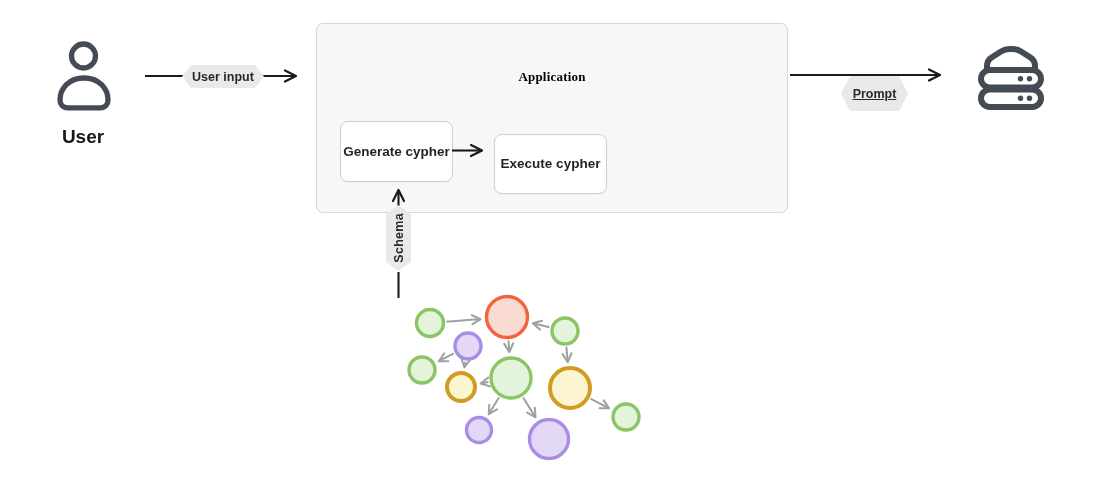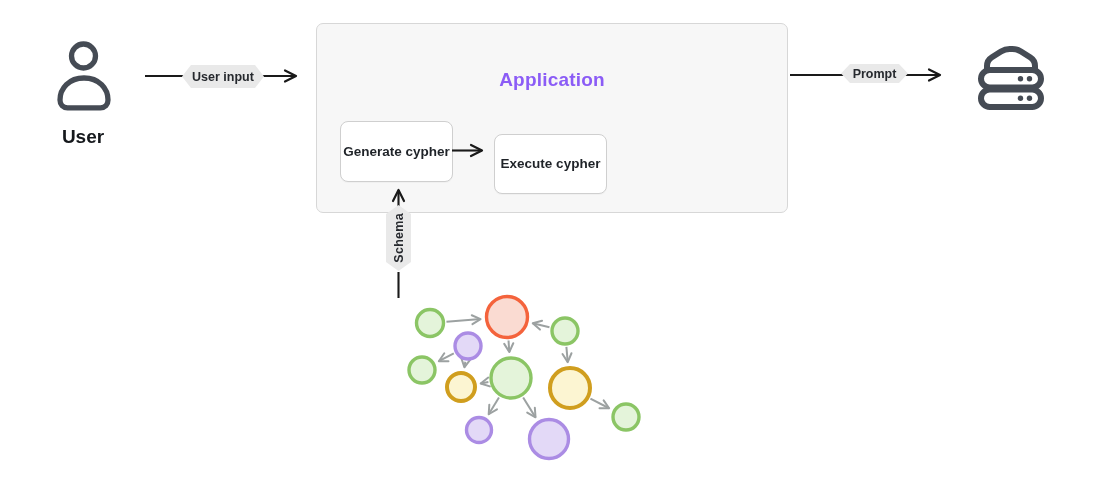--- a/index.html
+++ b/index.html
@@ -10,40 +10,40 @@
   .abs{position:absolute;}
   
   #wires{position:absolute;left:0;top:0;width:1120px;height:480px;z-index:5;pointer-events:none;overflow:visible;}
   
   .app-box{
     left:316px;top:23px;width:470px;height:188px;
     background:#f7f7f7;border:1px solid #d7d7d7;border-radius:7px;z-index:1;
   }
   .app-title{
     position:absolute;top:45px;left:0;right:0;text-align:center;
-    font-size:19px;font-weight:bold;color:#8b5cf6;letter-spacing:.2px;
+    font-size:13px;font-weight:bold;color:#000000;letter-spacing:.2px;font-family:Liberation Serif, serif;
   }
   .step-box{
     position:absolute;width:111px;height:59px;background:#ffffff;
     border:1px solid #cfcfcf;border-radius:8px;z-index:2;
     display:flex;align-items:center;justify-content:center;text-align:center;
     font-size:13.5px;font-weight:bold;line-height:1.45;color:#1f2328;
     box-shadow:0 1px 1px rgba(0,0,0,0.03);
   }
   .step-generate{left:23px;top:97px;}
   .step-execute{left:177px;top:110px;height:58px;}
   
   .badge{
     position:absolute;background:#e9e9e9;z-index:6;
     display:flex;align-items:center;justify-content:center;
     font-size:12.5px;font-weight:bold;color:#26292e;
     clip-path:polygon(9px 0,calc(100% - 9px) 0,100% 50%,calc(100% - 9px) 100%,9px 100%,0 50%);
   }
   .badge-user-input{left:182px;top:65px;width:82px;height:23px;text-align:center;}
-  .badge-prompt{left:841px;top:64px;width:67px;height:19px;}
+  .badge-prompt{left:841px;top:76px;width:67px;height:35px;text-decoration:underline;}
   .badge-schema{
     left:386px;top:205px;width:25px;height:66px;z-index:6;
     clip-path:polygon(0 9px,50% 0,100% 9px,100% calc(100% - 9px),50% 100%,0 calc(100% - 9px));
   }
   .badge-schema span{
     writing-mode:vertical-rl;transform:rotate(180deg);
     font-size:12.5px;font-weight:bold;color:#26292e;letter-spacing:.3px;
   }
   
   .node-label{

